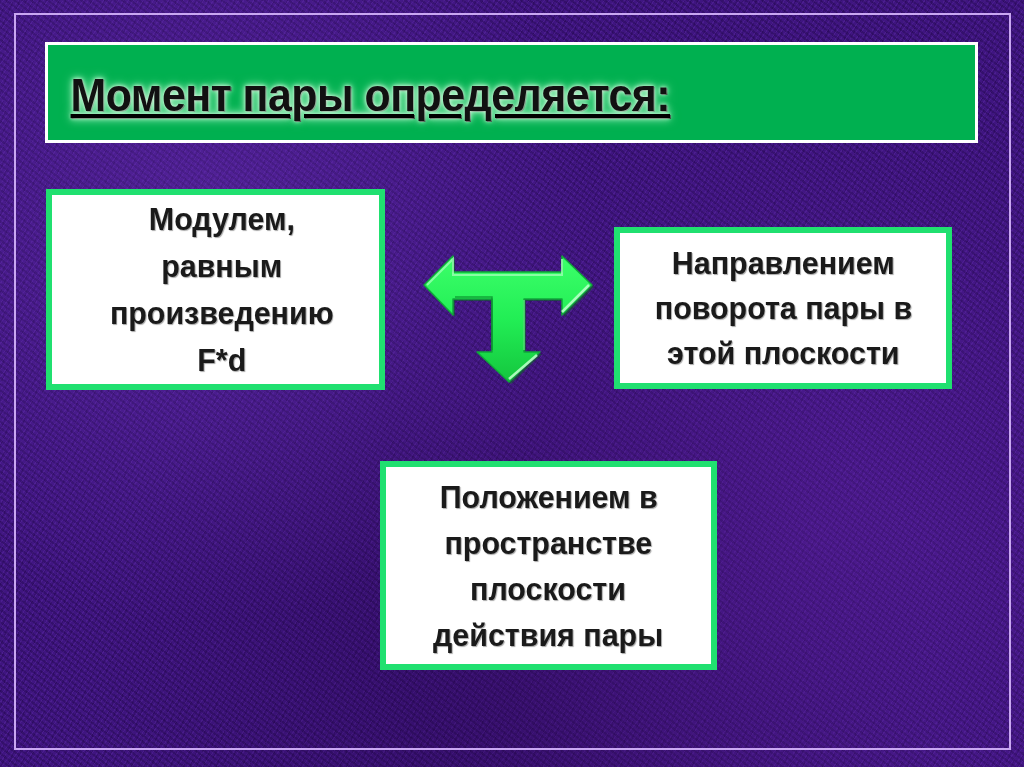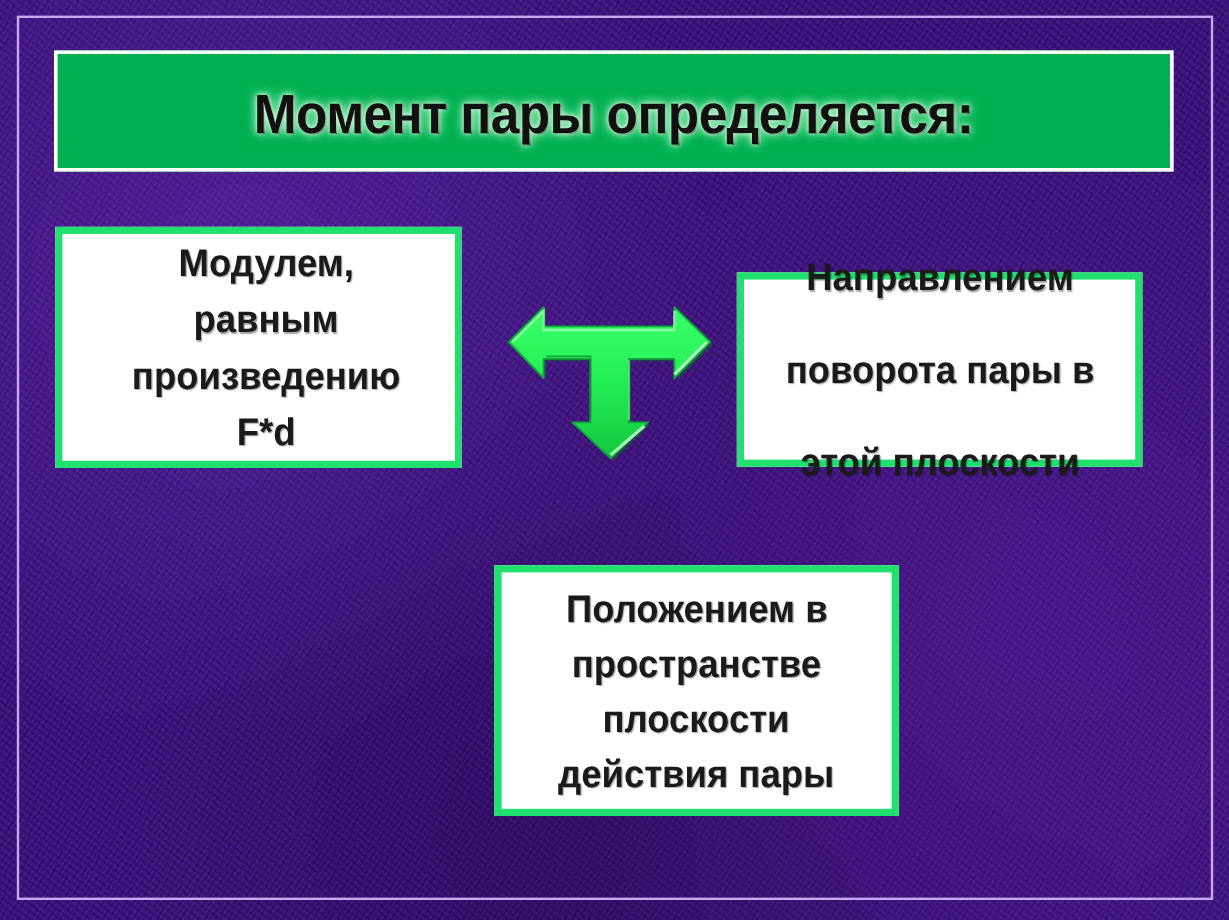--- a/index.html
+++ b/index.html
@@ -35,21 +35,21 @@
       position: absolute;
       left: 45px;
       top: 42px;
       width: 933px;
       height: 101px;
       box-sizing: border-box;
       background: #00b050;
       border: 3px solid #ffffff;
       display: flex;
       align-items: center;
-      justify-content: center;
+      text-decoration: underline;
     }
     .title-text {
       font-weight: bold;
       font-size: 46px;
       color: #111111;
       letter-spacing: -0.5px;
       transform: scaleX(0.93);
       text-shadow:
         0 0 4px rgba(220,255,230,0.95),
         0 0 8px rgba(200,255,215,0.85),
@@ -83,29 +83,27 @@
       top: 189px;
       width: 339px;
       height: 201px;
       padding-left: 12px;
     }
     .box-right {
       left: 614px;
       top: 227px;
       width: 338px;
       height: 162px;
-      gap: 32px;
     }
     .box-right .box-line { line-height: 45px; }
     .box-bottom {
       left: 380px;
-      top: 471px;
+      top: 461px;
       width: 337px;
       height: 209px;
-      margin-left: 32px;
     }
     .box-bottom .box-line { line-height: 46px; }
     .arrow {
       position: absolute;
       left: 420px;
       top: 250px;
       width: 180px;
       height: 140px;
     }
   </style>

